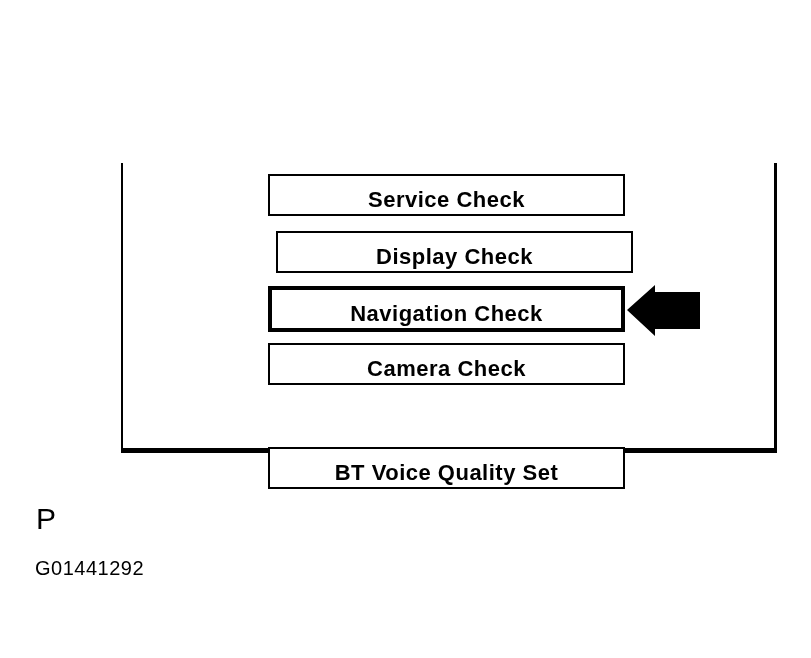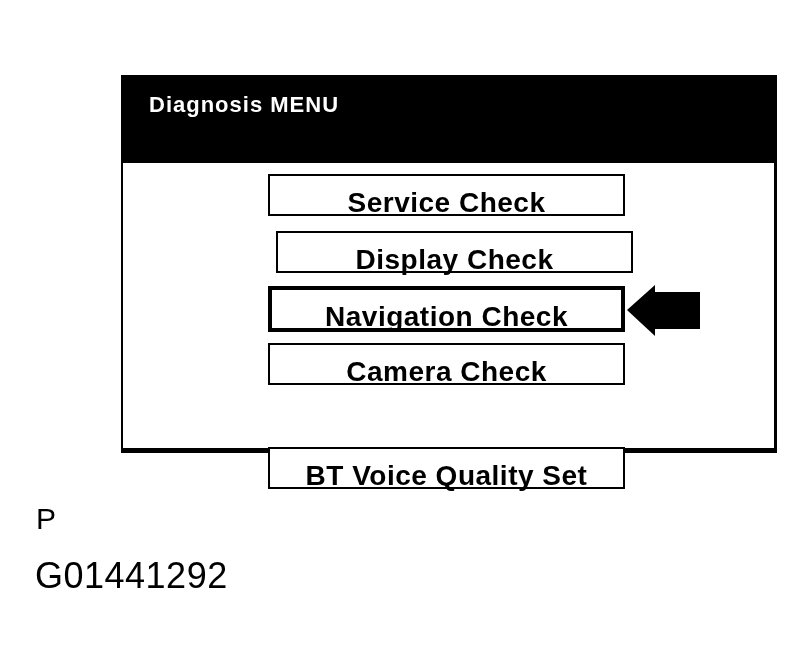--- a/index.html
+++ b/index.html
@@ -46,21 +46,21 @@
     border-bottom: 5px solid #000000;
   }
   .menu-btn {
     position: absolute;
     left: 145px;
     width: 357px; height: 42px;
     background: #ffffff;
     border: 2px solid #000000;
     padding: 11px;
     font-family: "Liberation Sans", sans-serif;
-    font-size: 28px;
+    font-size: 22px;
     font-weight: bold;
     color: #000000;
     text-align: center;
     letter-spacing: 0.5px;
     cursor: pointer;
   }
   .btn-0 { top: 11px; }
   .btn-1 { top: 68px; margin-left: 8px; }
   .btn-2 { top: 123px; height: 46px; border-width: 4px; }
   .btn-3 { top: 180px; }
@@ -74,36 +74,33 @@
   .page-label {
     position: absolute;
     left: 36px; top: 504px;
     font-size: 30px;
     font-weight: normal;
     line-height: 1;
   }
   .figure-id {
     position: absolute;
     left: 35px; top: 558px;
-    font-size: 36px;
+    font-size: 20px;
     font-weight: normal;
     line-height: 1;
     letter-spacing: 0.5px;
   }
 </style>
 </head>
 <body>
 
 <div class="figure">
 
   <div class="screen">
 
-    <div class="screen-header">
-      <span class="screen-title">Diagnosis MENU</span>
-    </div>
 
     <div class="screen-body">
       <button class="menu-btn btn-0">Service Check</button>
       <button class="menu-btn btn-1">Display Check</button>
       <button class="menu-btn btn-3">Camera Check</button>
       <button class="menu-btn btn-2">Navigation Check</button>
       <button class="menu-btn btn-4">BT Voice Quality Set</button>
     </div>
 
   </div>

